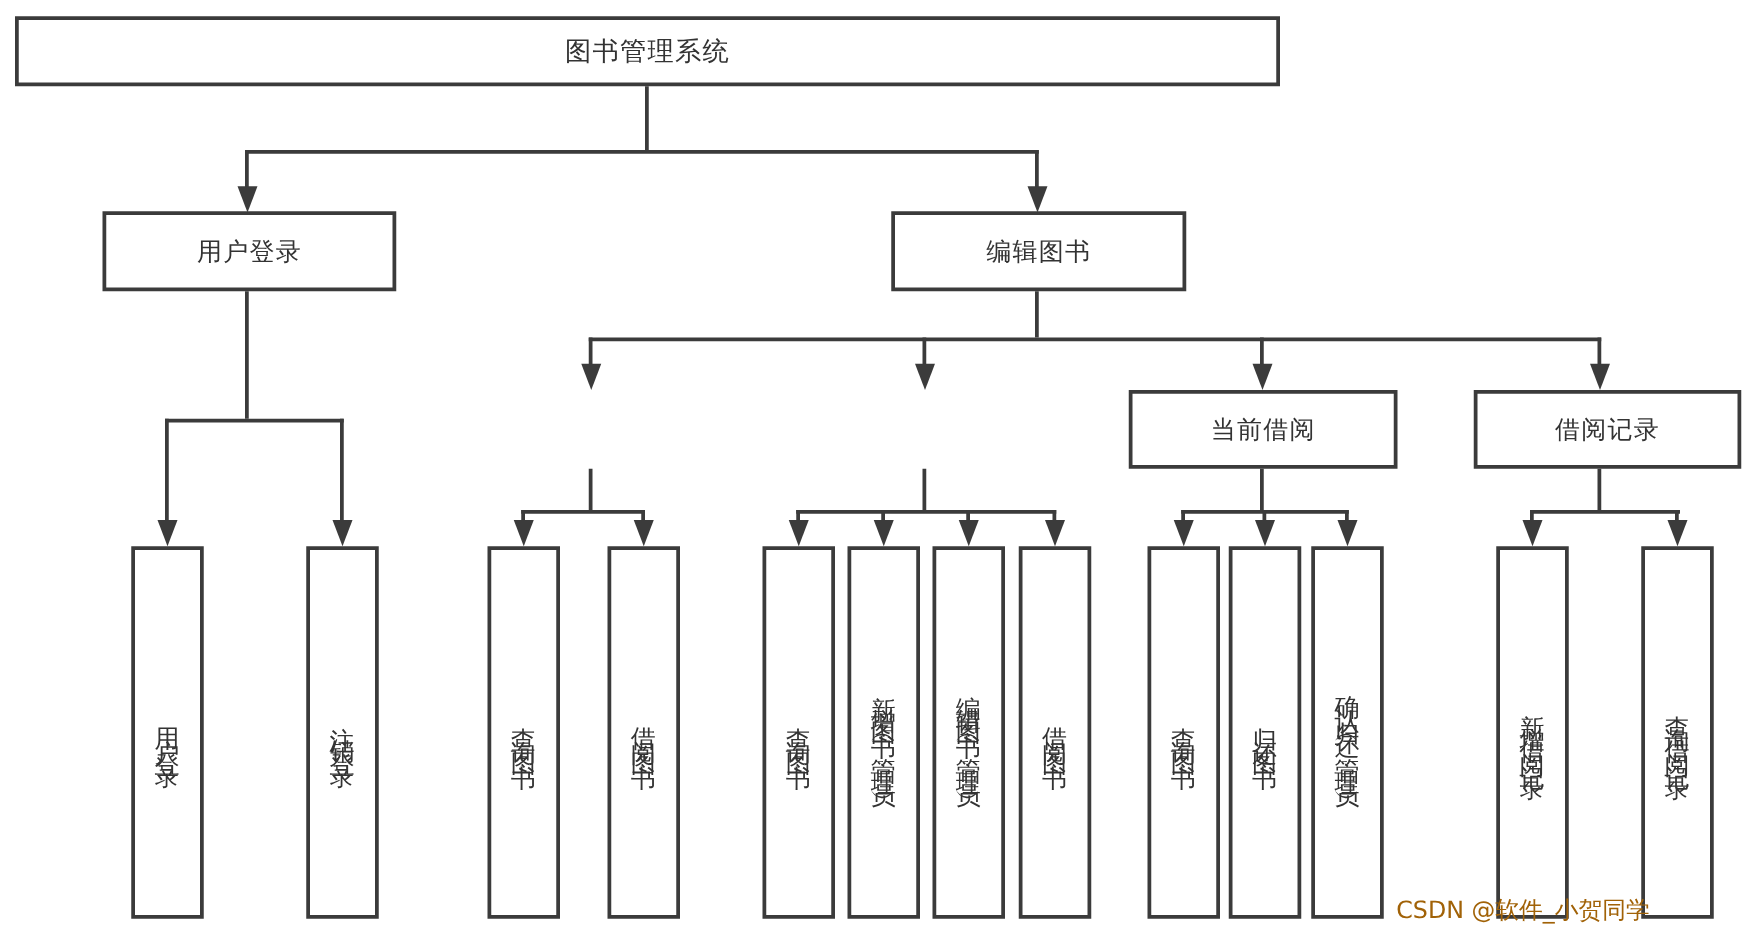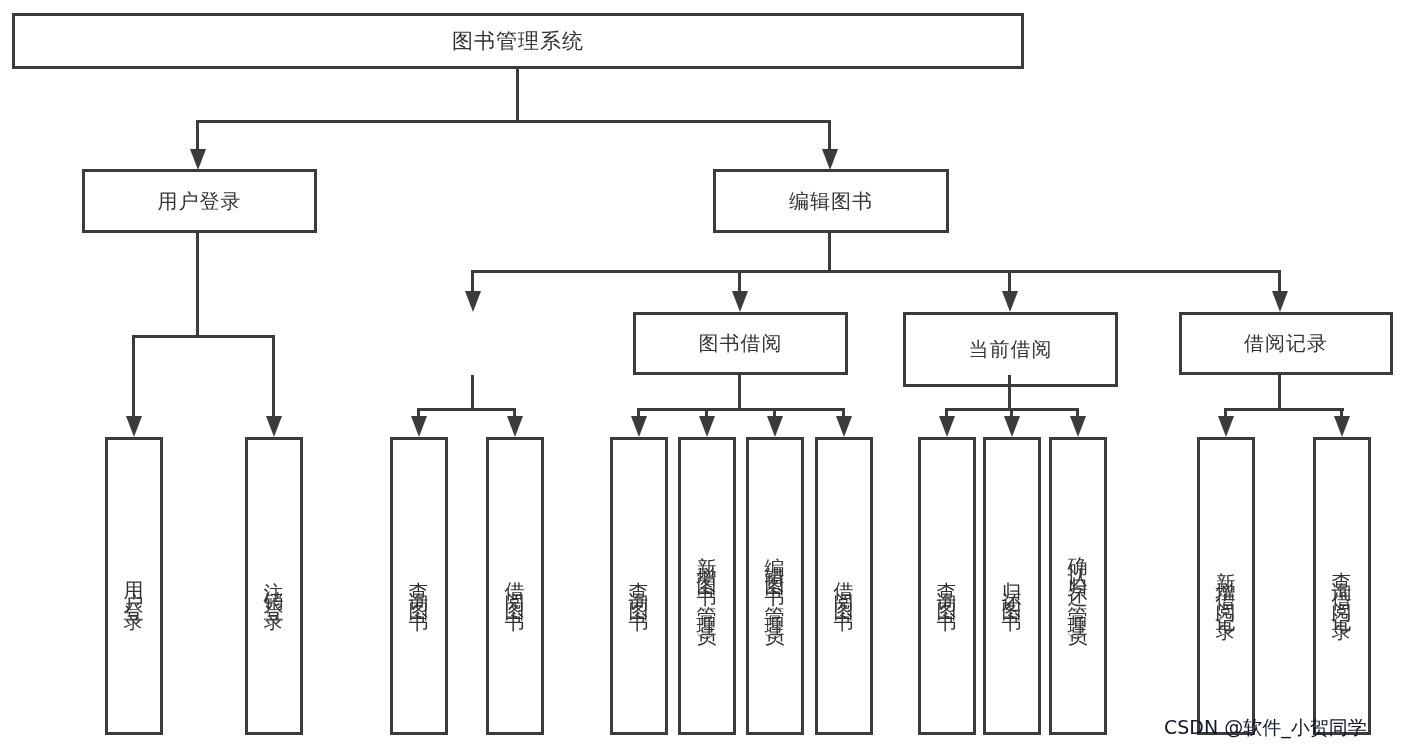--- a/index.html
+++ b/index.html
@@ -19,44 +19,41 @@
     display:flex;align-items:center;justify-content:center;
   }
   .hline{position:absolute;height:3px;background:#3b3b3b;}
   .vline{position:absolute;width:3px;background:#3b3b3b;}
   .arrow{
     position:absolute;width:0;height:0;
     border-left:8px solid transparent;border-right:8px solid transparent;
     border-top:21px solid #3b3b3b;
   }
   .watermark{
-    position:absolute;left:1164px;top:715px;font-size:19px;color:#0f172a;
+    position:absolute;left:1117px;top:715px;font-size:19px;color:#a16207;
     z-index:5;white-space:nowrap;
   }
 </style>
 </head>
 <body>
 
 <div class="canvas">
 
   <div class="node horiz root-box" style="left:12px;top:13px;width:1012px;height:56px;">
     <span>图书管理系统</span>
   </div>
 
   <div class="node horiz" style="left:82px;top:169px;width:235px;height:64px;">
     <span>用户登录</span>
   </div>
   <div class="node horiz" style="left:713px;top:169px;width:236px;height:64px;">
     <span>编辑图书</span>
   </div>
 
-  <div class="node horiz" style="left:633px;top:312px;width:215px;height:63px;">
-    <span>图书借阅</span>
-  </div>
-  <div class="node horiz" style="left:903px;top:312px;width:215px;height:75px;">
+  <div class="node horiz" style="left:903px;top:312px;width:215px;height:63px;">
     <span>当前借阅</span>
   </div>
   <div class="node horiz" style="left:1179px;top:312px;width:214px;height:63px;">
     <span>借阅记录</span>
   </div>
 
   <div class="node leaf" style="left:105px;top:437px;width:58px;height:298px;">
     <span>用户登录</span>
   </div>
   <div class="node leaf" style="left:245px;top:437px;width:58px;height:298px;">

